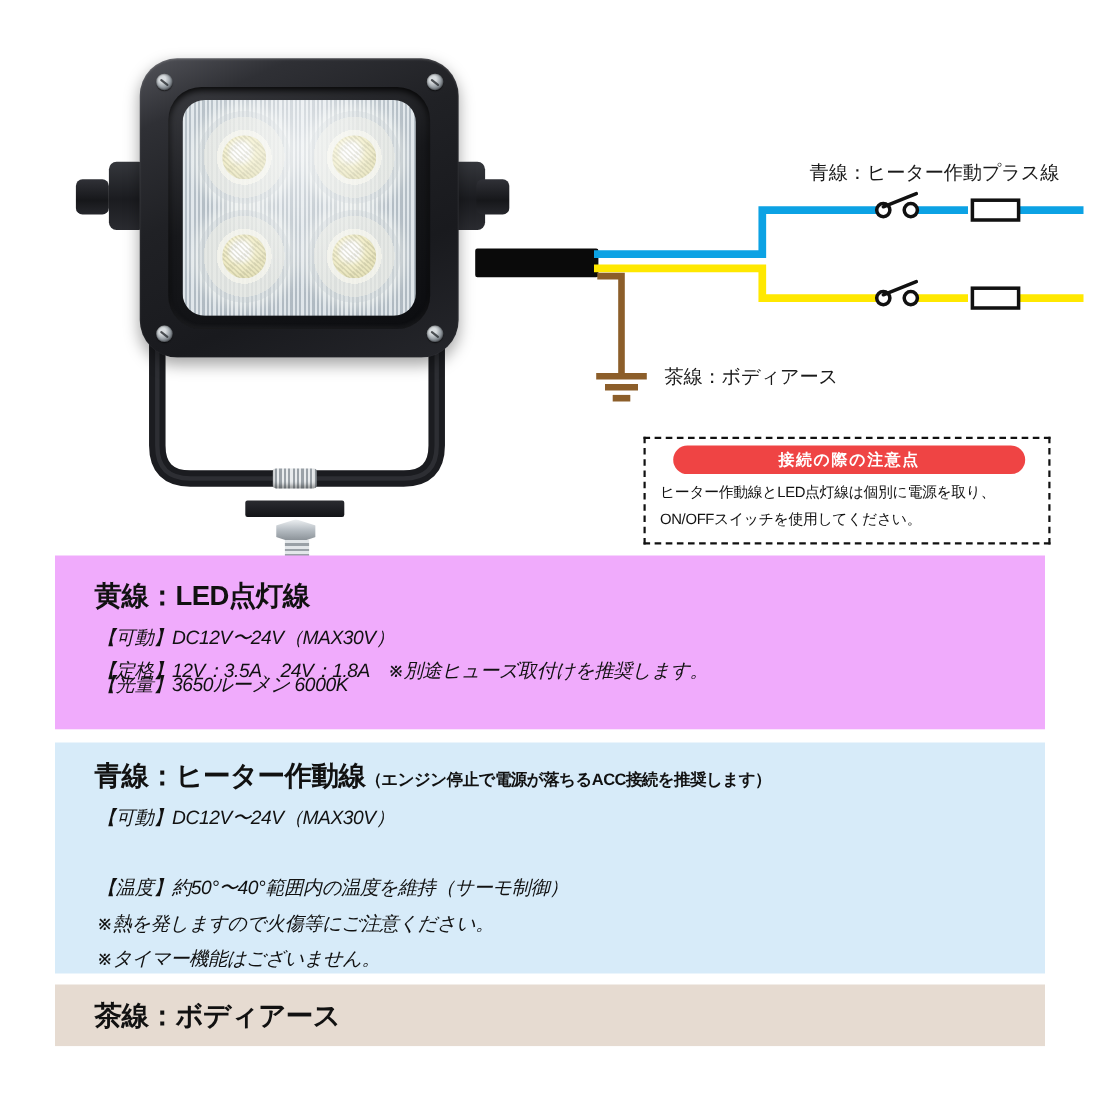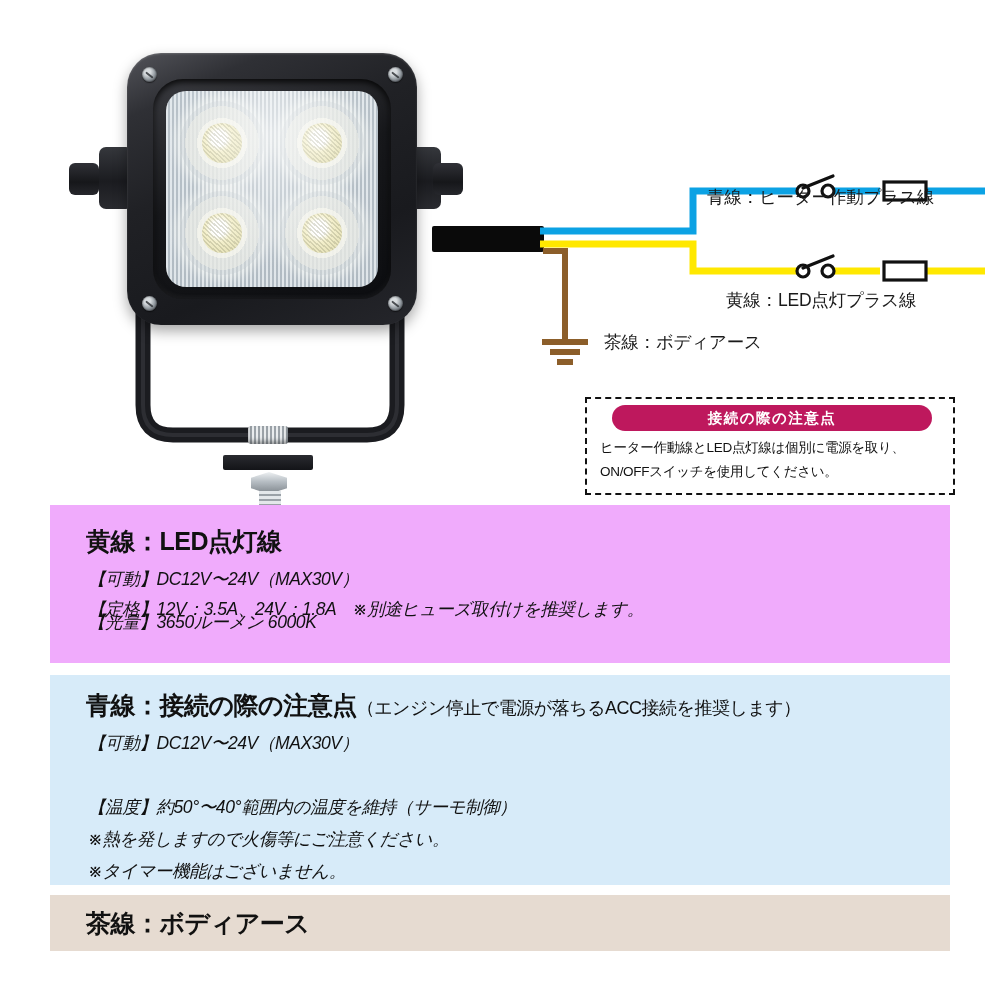--- a/index.html
+++ b/index.html
@@ -168,37 +168,37 @@
   }
   #wires { position:absolute; left:0; top:0; width:1000px; height:505px; }
 
   .wire-label {
     position: absolute;
     font-size: 17.5px;
     letter-spacing: -0.2px;
     color: #1a1a1a;
     white-space: nowrap;
   }
-  #label-blue  { left: 707px; top: 145px; margin-top: 40px; }
+  #label-blue  { left: 736px; top: 145px; }
   #label-yellow{ left: 726px; top: 288px; }
   #label-brown { left: 604px; top: 330px; }
 
   
   #notice-box {
     position: absolute;
     left: 585px; top: 397px;
     width: 370px; height: 98px;
     border: 2px dashed #111;
     background: #fff;
   }
   #notice-header {
     position: absolute;
     left: 25px; top: 6px;
     width: 320px; height: 26px;
-    background: #be185d;
+    background: #ef4444;
     border-radius: 13px;
     color: #fff;
     font-size: 14.5px;
     font-weight: bold;
     letter-spacing: 1.5px;
     display: flex; align-items: center; justify-content: center;
   }
   .notice-line {
     position: absolute;
     left: 13px;
@@ -223,22 +223,22 @@
   .panel-title {
     position: absolute;
     left: 36px;
     font-size: 25px;
     font-weight: bold;
     letter-spacing: -0.5px;
     color: #111;
     white-space: nowrap;
   }
   .panel-title .sub {
-    font-size: 18px;
-    font-weight: normal;
+    font-size: 15px;
+    font-weight: bold;
     letter-spacing: -0.5px;
   }
   .panel-line {
     position: absolute;
     left: 38px;
     font-size: 17.5px;
     letter-spacing: -0.4px;
     color: #111;
     white-space: nowrap;
     font-style: italic;
@@ -330,40 +330,39 @@
       <path d="M543 251 L565 251 L565 342" fill="none" stroke="#8C5E2A" stroke-width="6" stroke-linejoin="miter"></path>
     </g>
     <g>
       <line x1="542" y1="342" x2="588" y2="342" stroke="#8C5E2A" stroke-width="6" stroke-linecap="butt"></line>
       <line x1="550" y1="352" x2="580" y2="352" stroke="#8C5E2A" stroke-width="6" stroke-linecap="butt"></line>
       <line x1="557" y1="362" x2="573" y2="362" stroke="#8C5E2A" stroke-width="6" stroke-linecap="butt"></line>
     </g>
   </svg>
 
   <div class="wire-label" id="label-blue">青線：ヒーター作動プラス線</div>
-  <div class="wire-label" id="label-yellow">黄線：LED点灯プラス線</div>
   <div class="wire-label" id="label-brown">茶線：ボディアース</div>
 
   <div id="notice-box">
     <div id="notice-header">接続の際の注意点</div>
     <div class="notice-line" id="notice-l2">ON/OFFスイッチを使用してください。</div>
     <div class="notice-line" id="notice-l1">ヒーター作動線とLED点灯線は個別に電源を取り、</div>
   </div>
 </div>
 
 <div class="panel" id="panel-yellow">
   <div class="panel-title" id="y-title">黄線：LED点灯線</div>
   <div class="panel-line" id="y-l1">【可動】DC12V〜24V（MAX30V）</div>
   <div class="panel-line" id="y-l2">【定格】12V：3.5A、24V：1.8A　※別途ヒューズ取付けを推奨します。</div>
   <div class="panel-line" id="y-l3">【光量】3650ルーメン 6000K</div>
 </div>
 
 <div class="panel" id="panel-blue">
   <div class="panel-title" id="b-title">
-    <span>青線：接続の際の注意点</span><span class="sub">（エンジン停止で電源が落ちるACC接続を推奨します）</span>
+    <span>青線：ヒーター作動線</span><span class="sub">（エンジン停止で電源が落ちるACC接続を推奨します）</span>
   </div>
   <div class="panel-line" id="b-l1">【可動】DC12V〜24V（MAX30V）</div>
   <div class="panel-line" id="b-l3">【温度】約50°〜40°範囲内の温度を維持（サーモ制御）</div>
   <div class="panel-line" id="b-l5">※タイマー機能はございません。</div>
   <div class="panel-line" id="b-l4">※熱を発しますので火傷等にご注意ください。</div>
 </div>
 
 <div class="panel" id="panel-brown">
   <div class="panel-title" id="br-title">茶線：ボディアース</div>
 </div>

